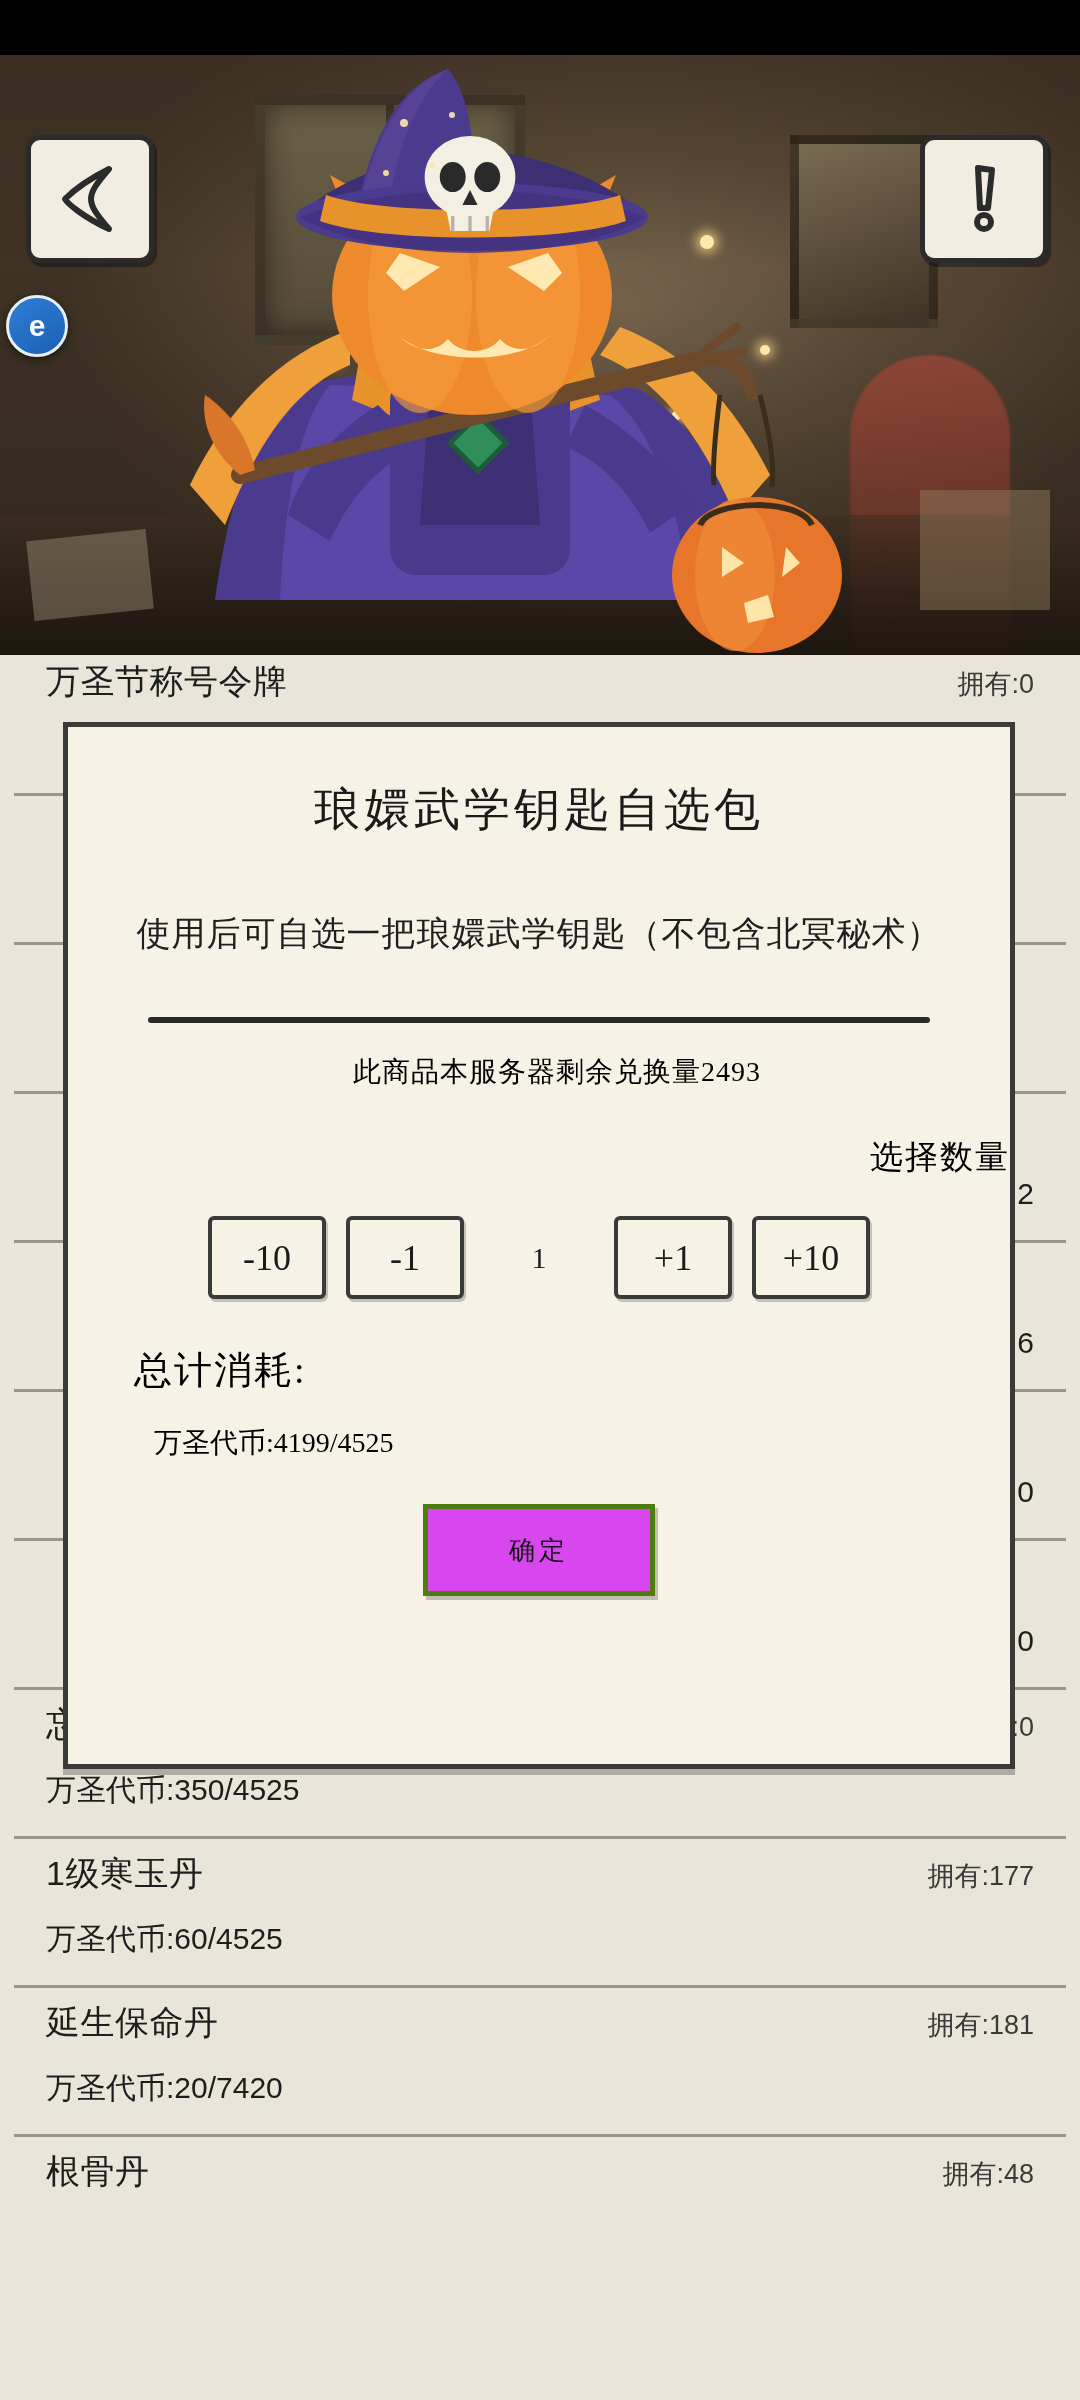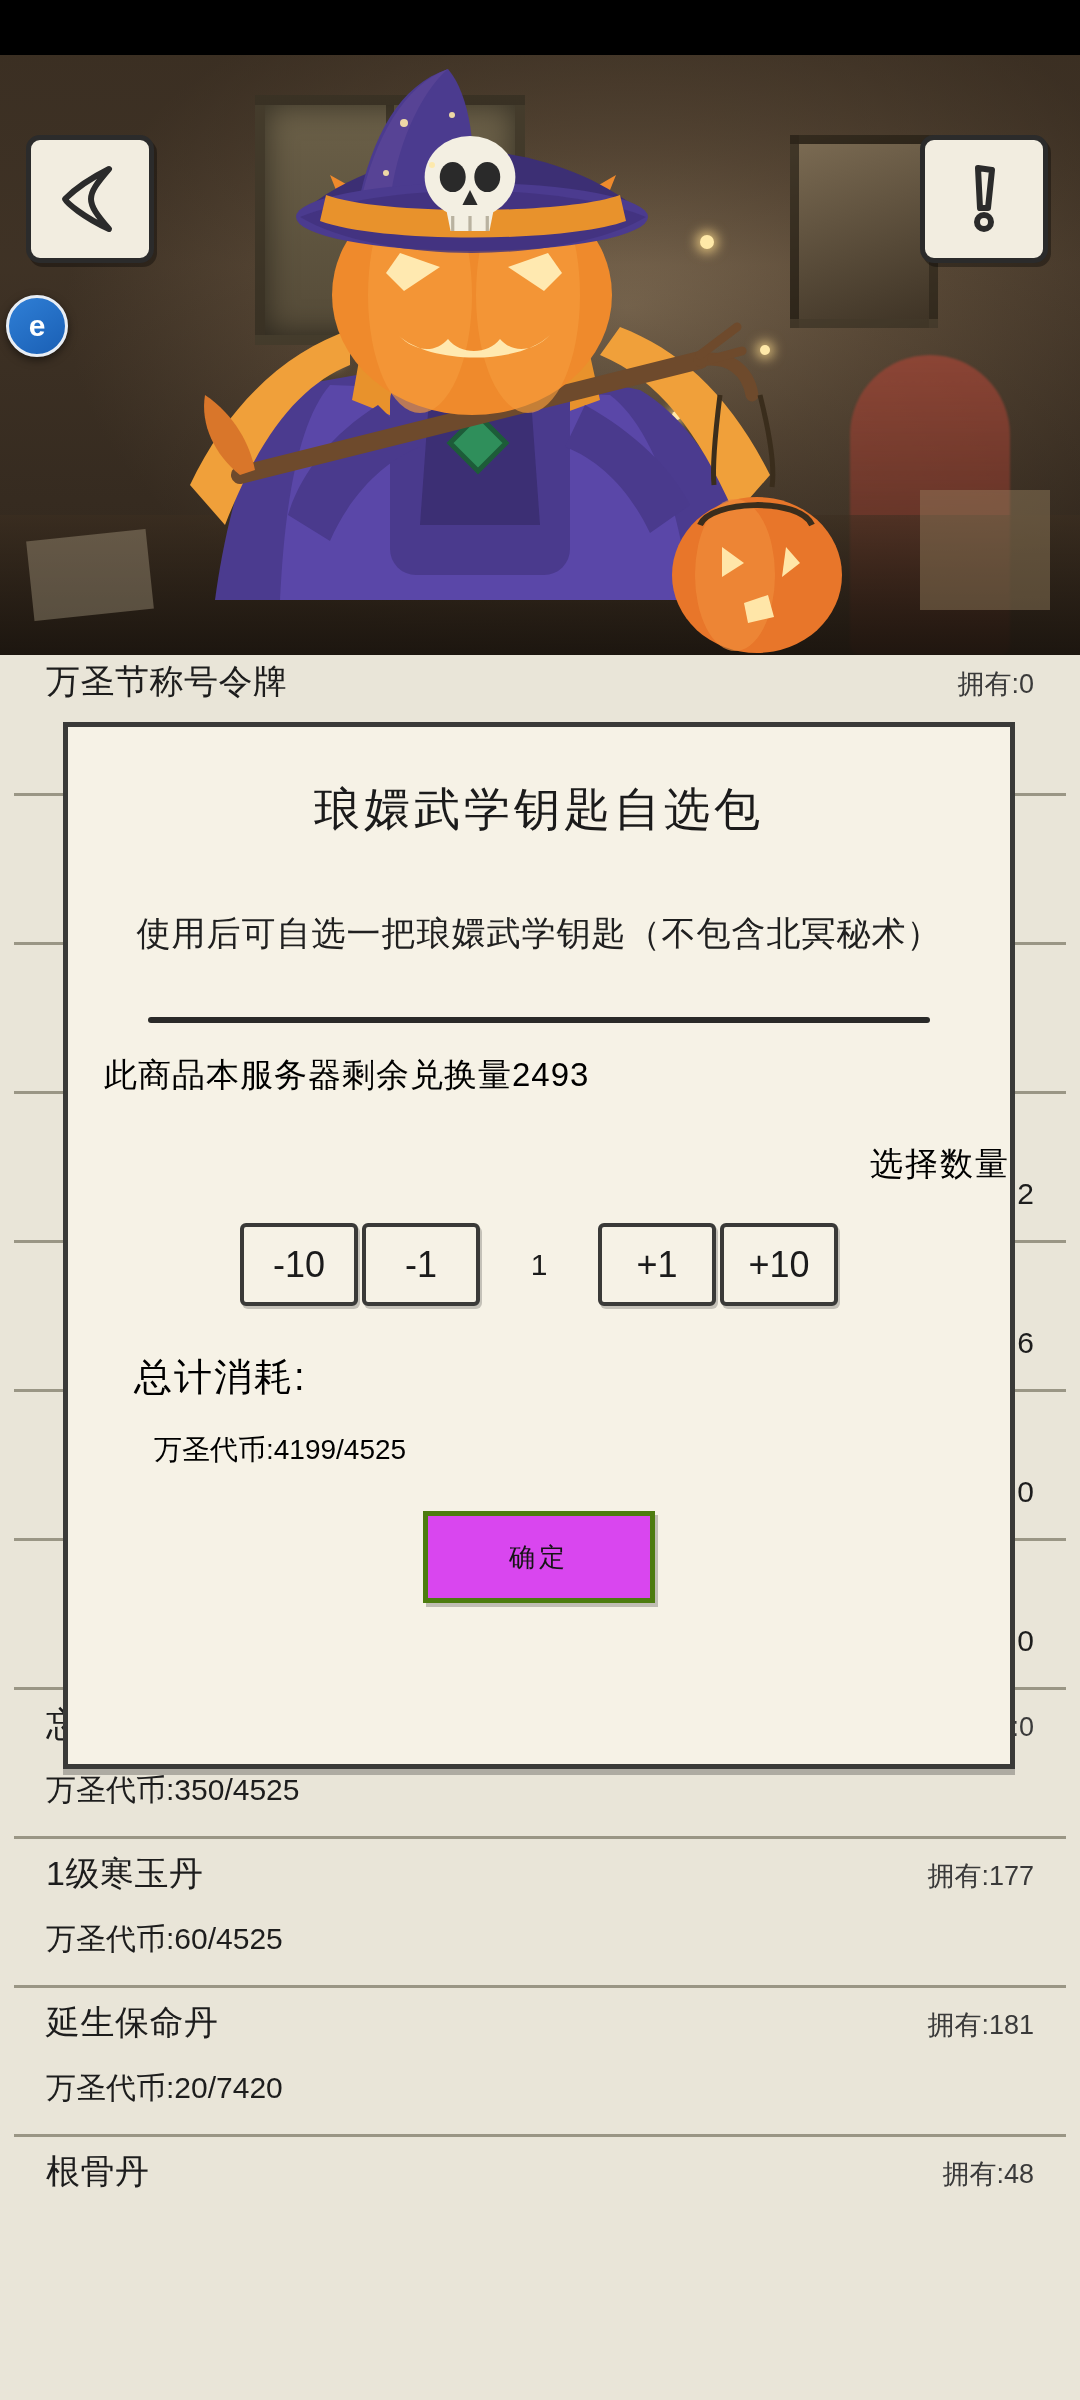--- a/index.html
+++ b/index.html
@@ -171,20 +171,21 @@
   .modal {
     position: absolute;
     left: 63px;
     top: 722px;
     width: 952px;
     height: 1047px;
     background: #f6f2e6;
     border: 5px solid #3a3a38;
     box-sizing: border-box;
     box-shadow: 0 6px 0 rgba(0,0,0,.25);
+    font-family: Liberation Serif, serif;
   }
   .modal-title {
     text-align: center;
     font-size: 46px;
     letter-spacing: 4px;
     color: #1b1b1b;
     margin-top: 52px;
   }
   .modal-desc {
     text-align: center;
@@ -193,36 +194,37 @@
     margin-top: 70px;
     letter-spacing: 1px;
   }
   .rule {
     height: 6px;
     background: #2a2a28;
     margin: 60px 80px 0 80px;
     border-radius: 3px;
   }
   .modal-stock {
-    font-size: 33px;
+    text-align: center;
+    font-size: 28px;
     margin-top: 30px;
     letter-spacing: 1px;
     margin-left: 36px;
   }
   .modal-qty-label {
     text-align: right;
     font-size: 33px;
     margin-top: 44px;
     letter-spacing: 2px;
   }
   .qty-row {
     display: flex;
     align-items: center;
     justify-content: center;
-    gap: 4px;
+    gap: 20px;
     margin-top: 36px;
   }
   .qty-btn {
     min-width: 110px;
     height: 75px;
     background: #f6f2e6;
     border: 4px solid #3a3a38;
     border-radius: 6px;
     font-size: 36px;
     display: flex;

